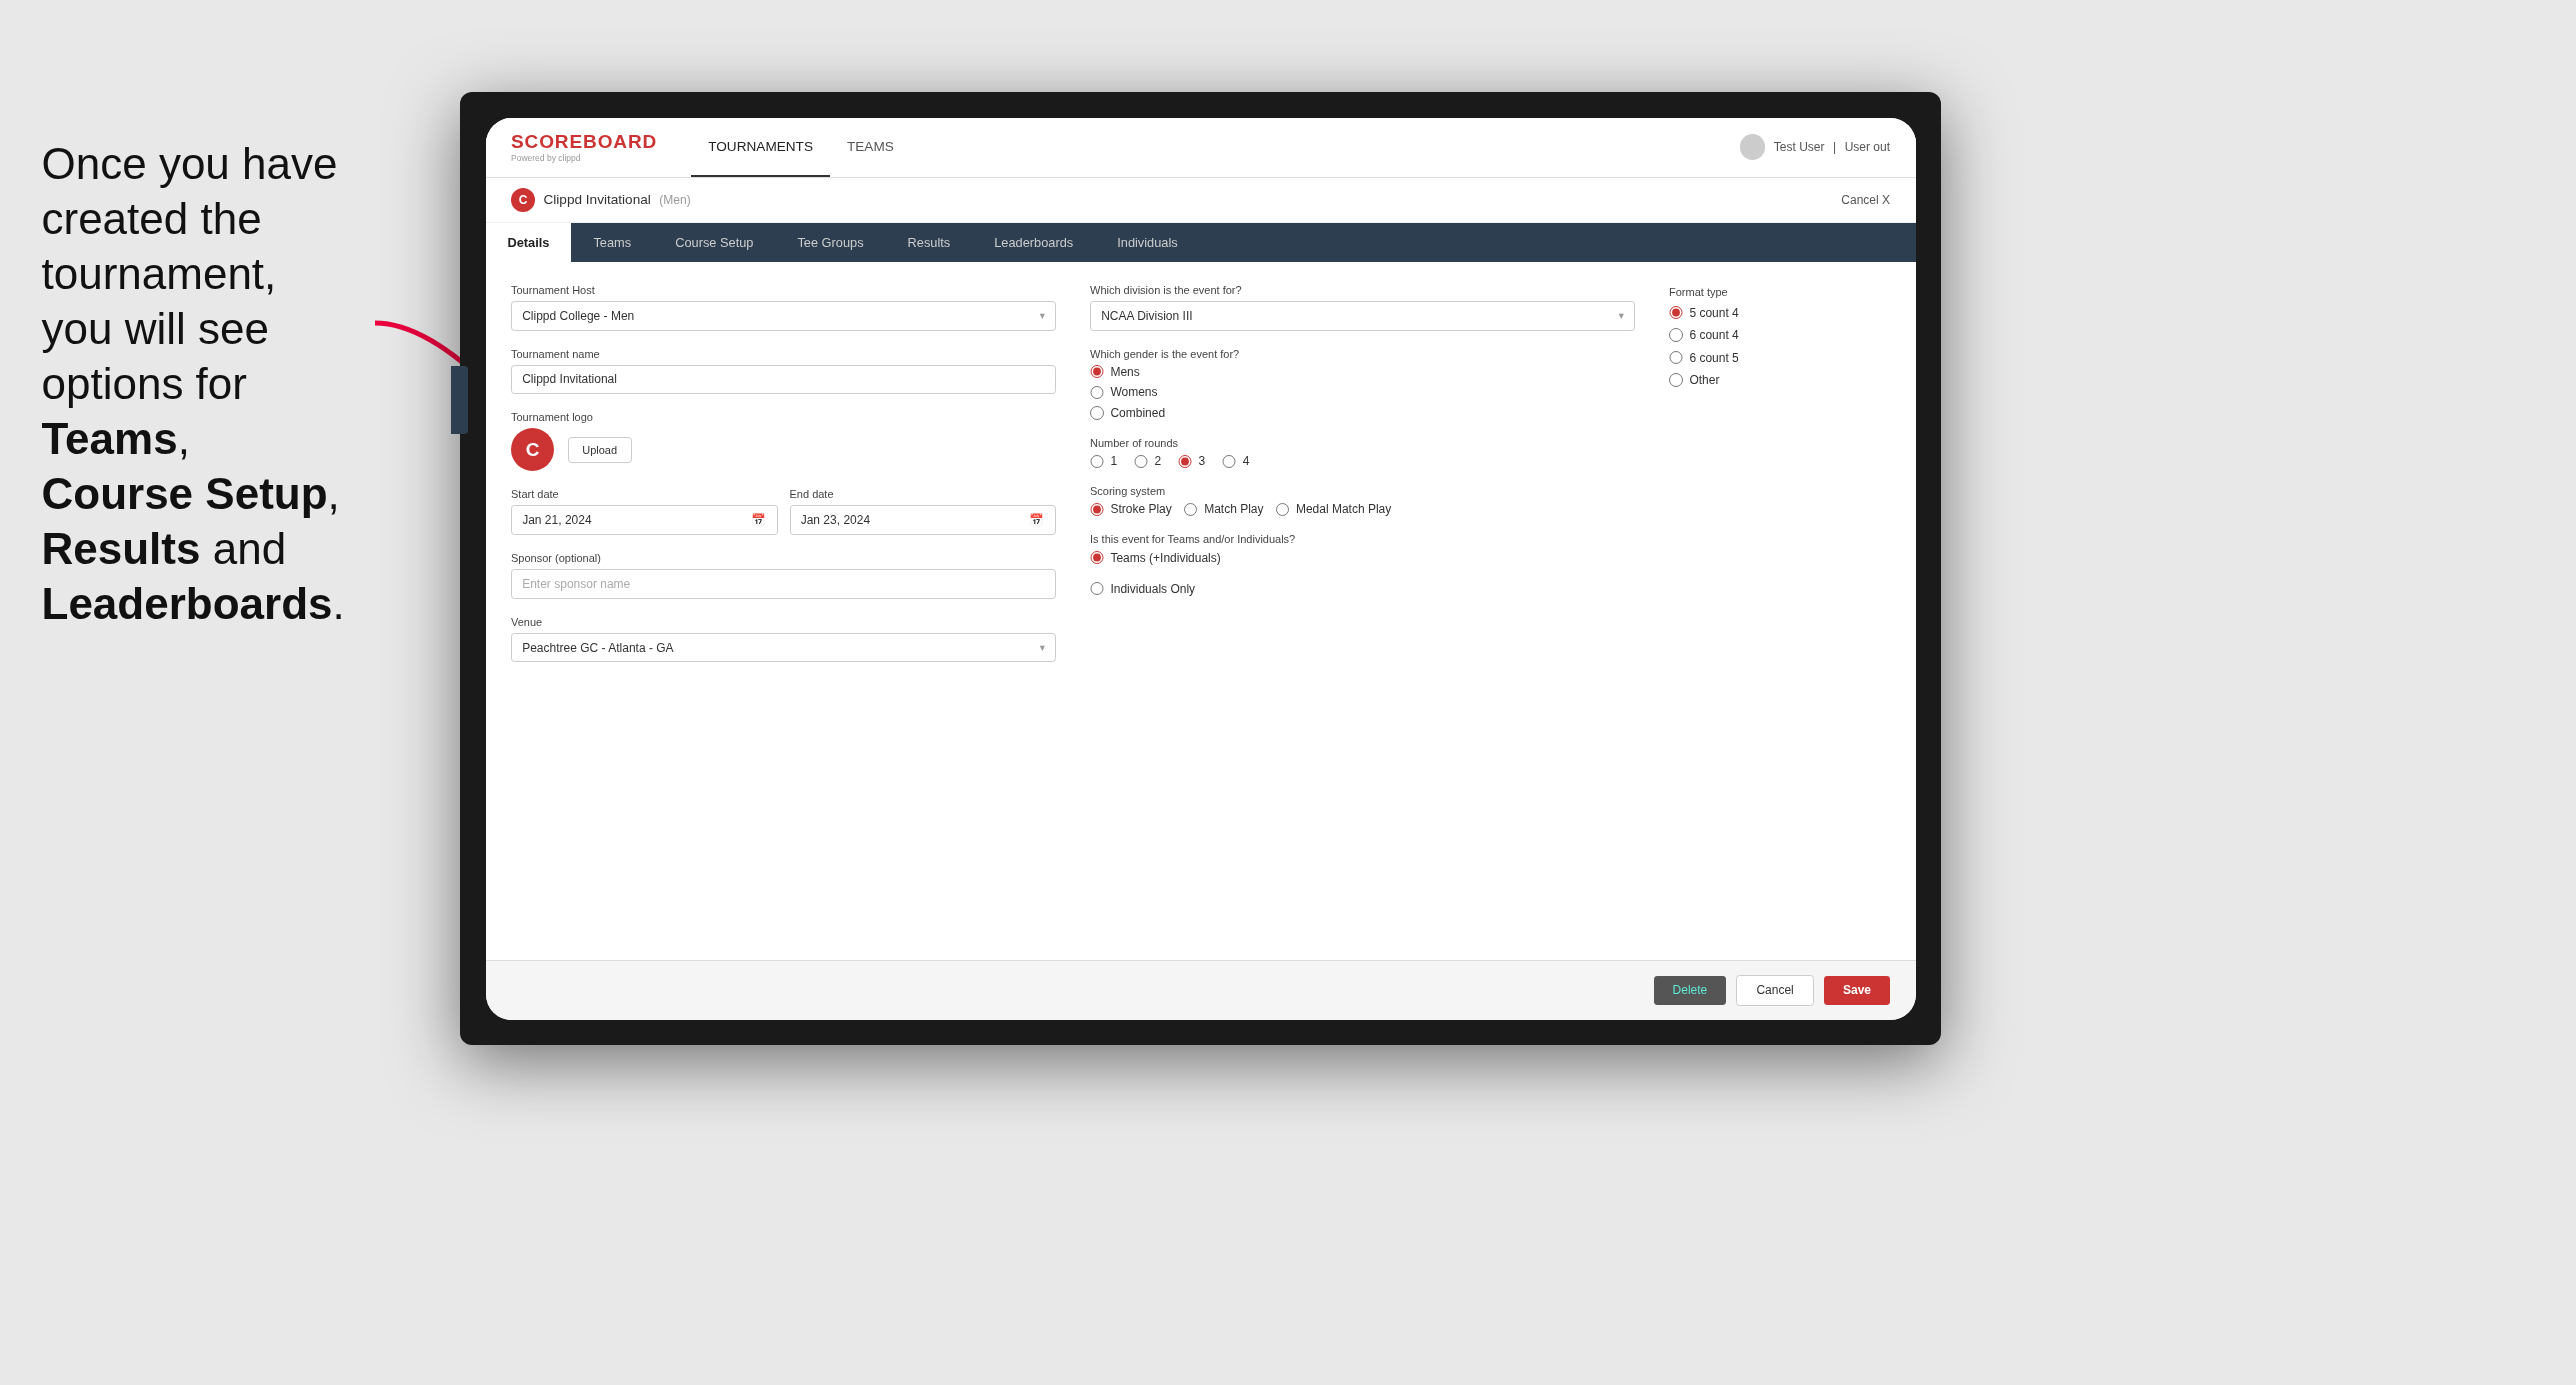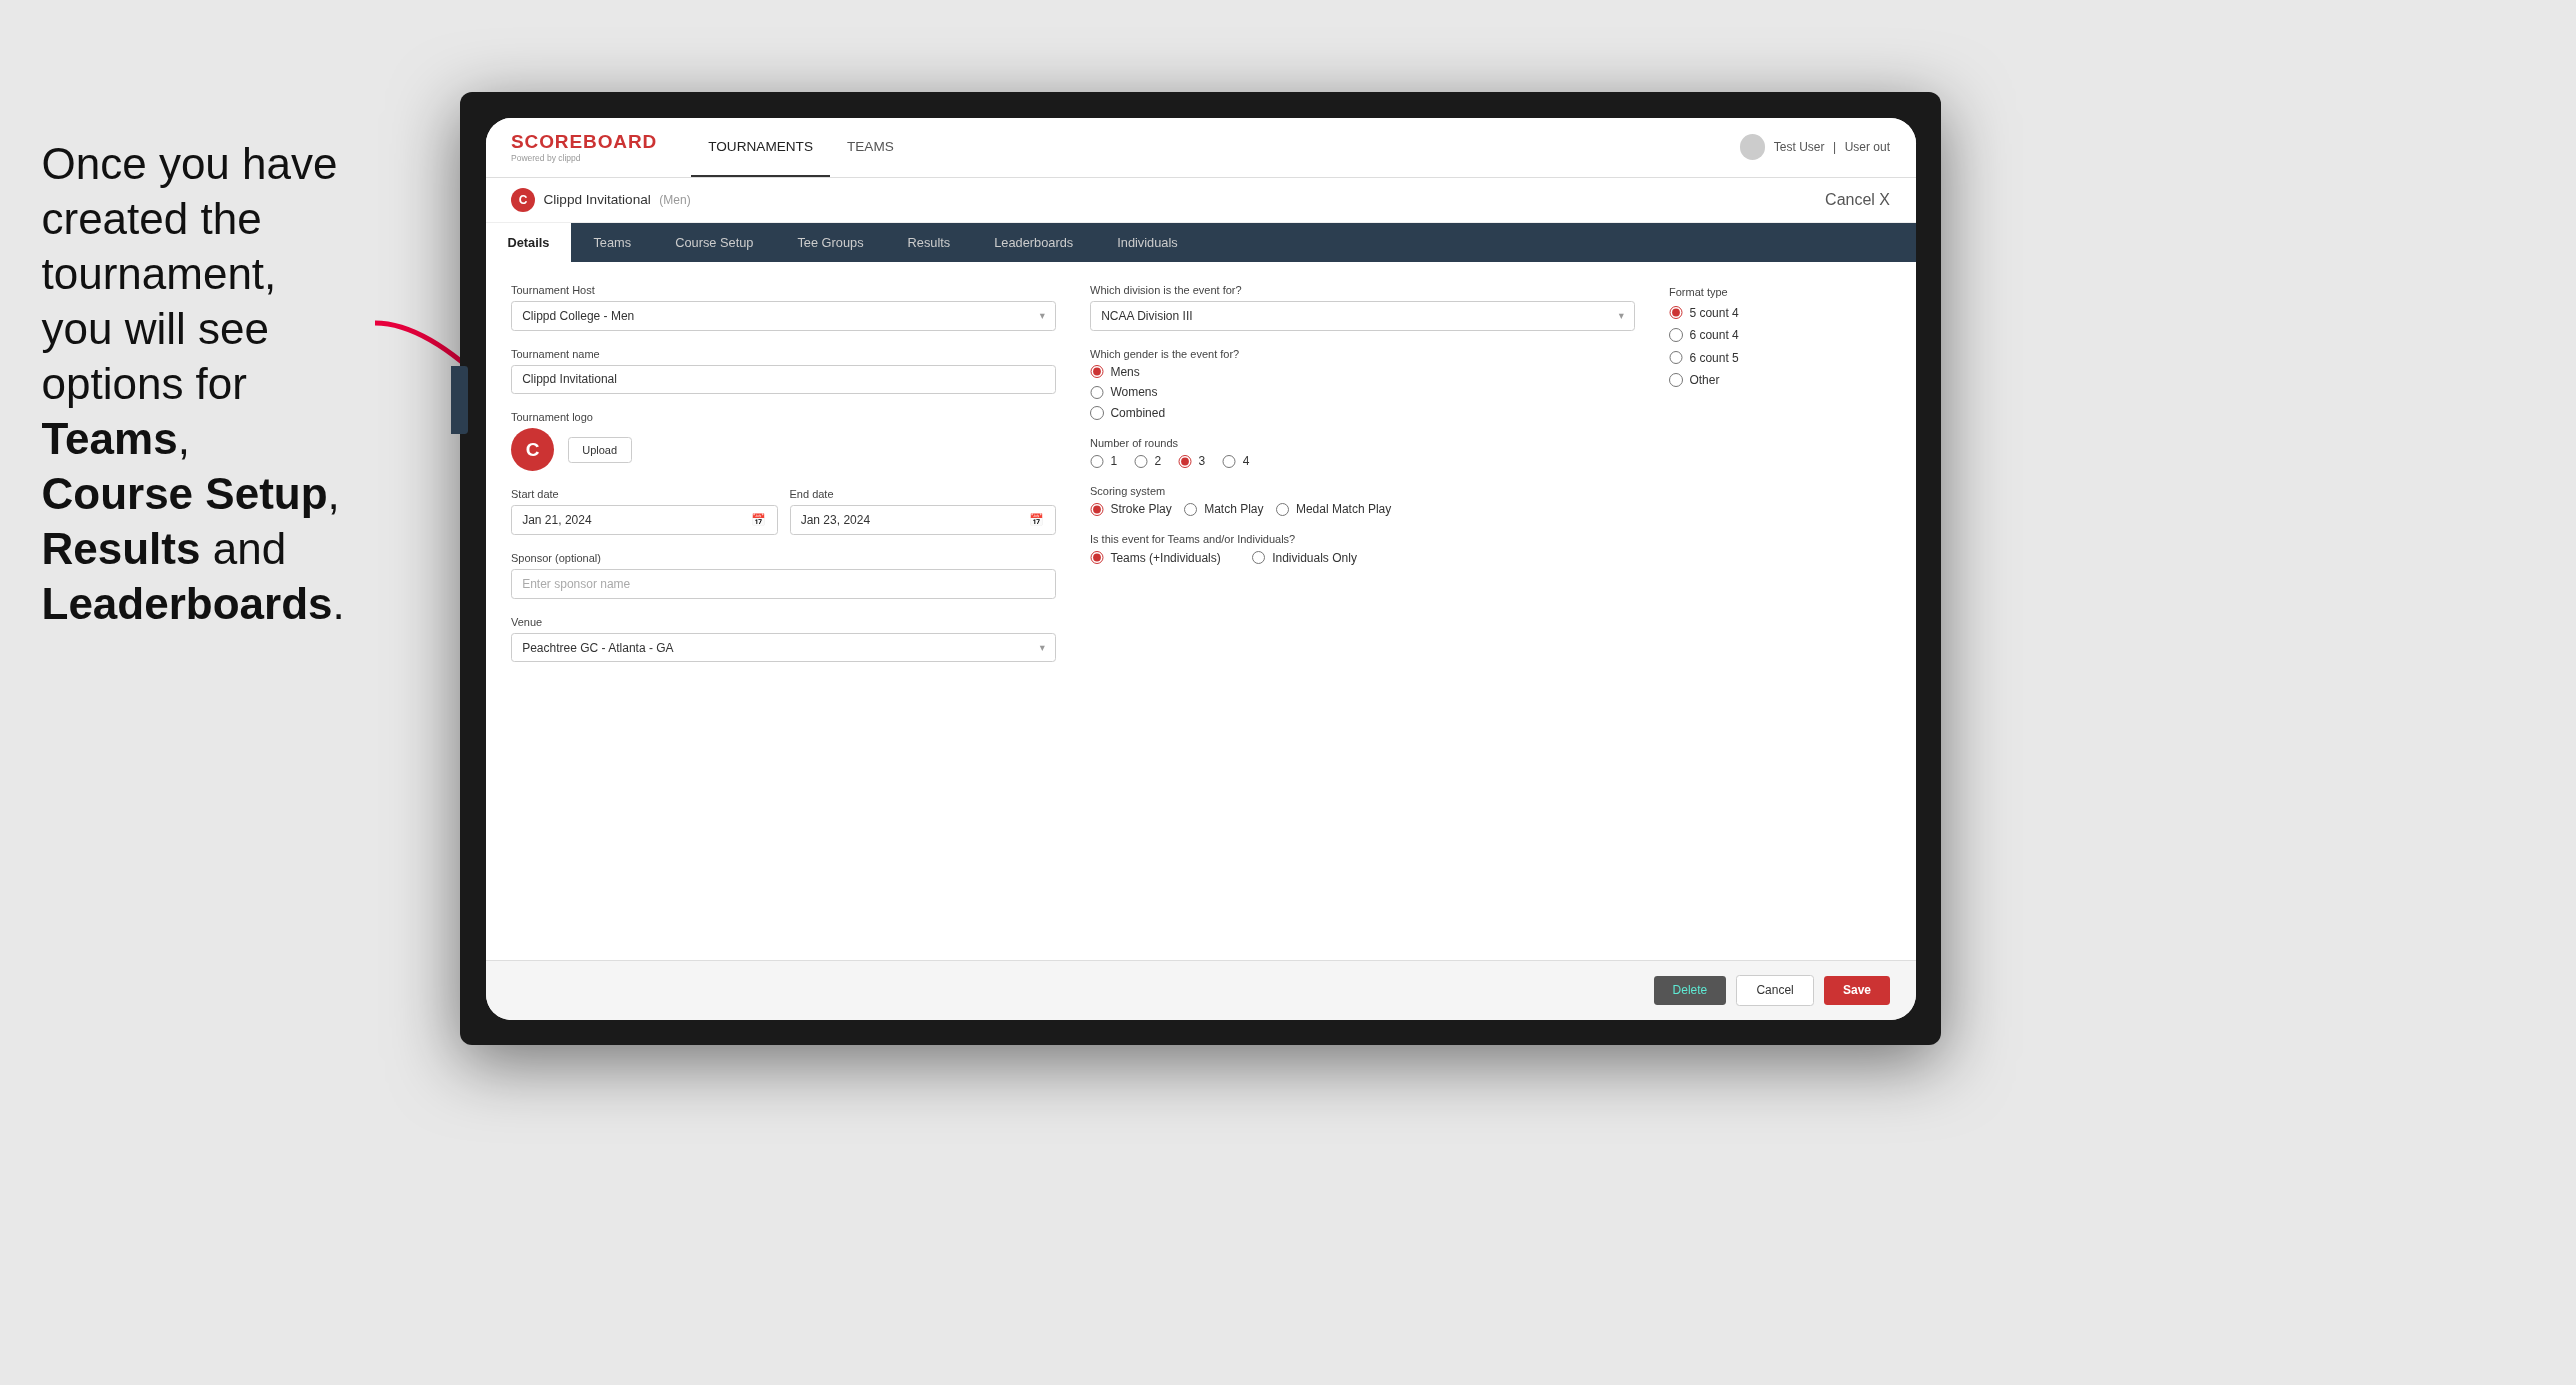--- a/index.html
+++ b/index.html
@@ -142,21 +142,21 @@
     .tournament-name {
       font-size: 13.6px;
       color: #333;
       font-weight: 500;
     }
     .tournament-tag {
       font-size: 12px;
       color: #999;
     }
     .cancel-btn {
-      font-size: 16px;
+      font-size: 12px;
       color: #555;
       cursor: pointer;
     }
 
     
     .content-tabs {
       background: #2c3e50;
       display: flex;
       flex-shrink: 0;
     }
@@ -561,21 +561,21 @@
             </label>
             <label class="radio-row">
               <input type="radio" class="radio-input" name="scoring" style="accent-color: rgb(204, 51, 51);">
               <span>Medal Match Play</span>
             </label>
           </div>
         </div>
 
         <div class="form-group">
           <span class="form-label">Is this event for Teams and/or Individuals?</span>
-          <div class="radio-group" style="flex-direction: row; gap: 31px;">
+          <div class="radio-group" style="flex-direction: column; gap: 17px;">
             <label class="radio-row">
               <input type="radio" class="radio-input" name="teamind" checked="" style="accent-color: rgb(204, 51, 51);">
               <span>Teams (+Individuals)</span>
             </label>
             <label class="radio-row">
               <input type="radio" class="radio-input" name="teamind" style="accent-color: rgb(204, 51, 51);">
               <span>Individuals Only</span>
             </label>
           </div>
         </div>

